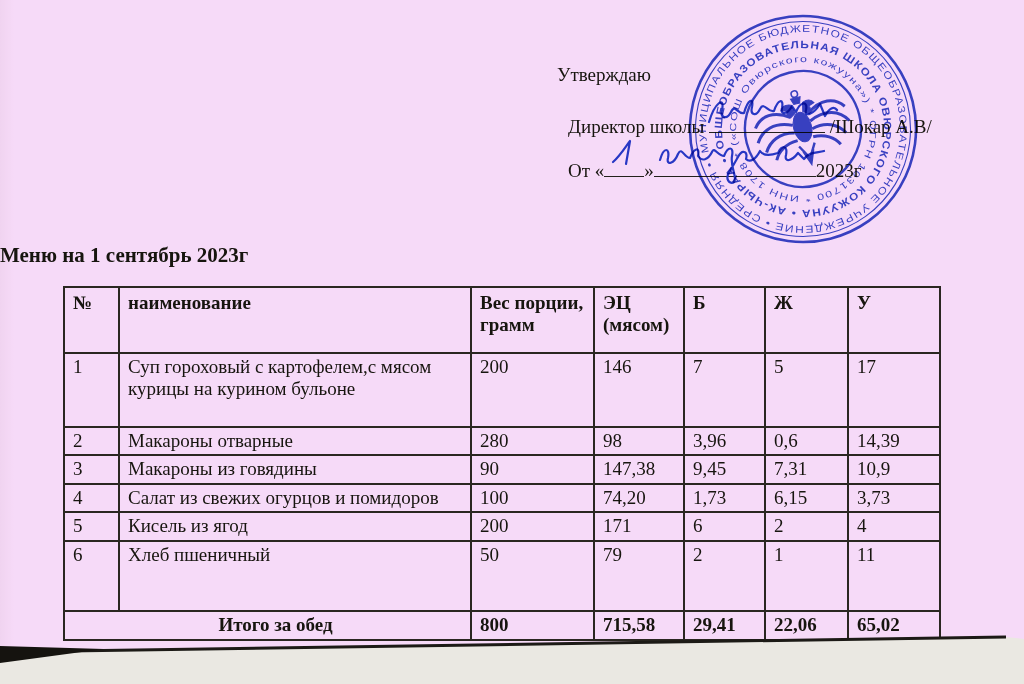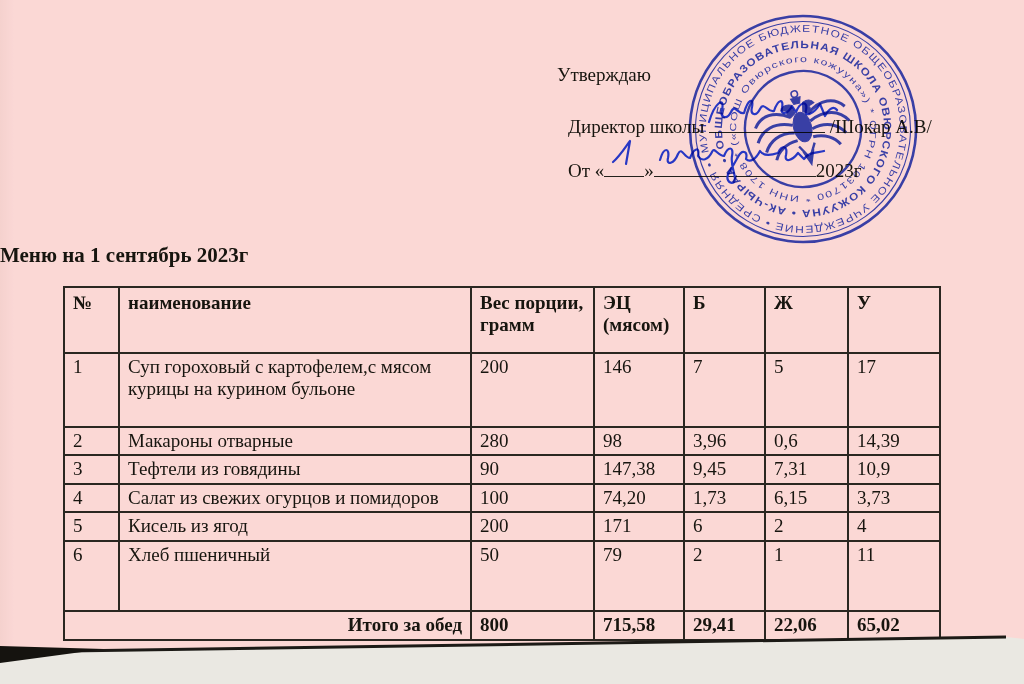--- a/index.html
+++ b/index.html
@@ -1,16 +1,16 @@
 <!DOCTYPE html>
 <html><head>
 <meta charset="utf-8">
 <style>
   html,body{margin:0;padding:0;background:#d8d6d1;}
-  .page{position:relative;width:1024px;height:684px;background:#fca5a5;overflow:hidden;
+  .page{position:relative;width:1024px;height:684px;background:#f0abfc;overflow:hidden;
         font-family:"Liberation Serif","DejaVu Serif",serif;color:#17150f;}
   .page::before{content:"";position:absolute;inset:0;
         background:linear-gradient(90deg,#f1efe9 0,#fbfaf6 14px),linear-gradient(180deg,#faf9f4 0,#fcfbf7 40%);
         opacity:.6;pointer-events:none;}
   
   .approval{position:absolute;left:0;top:0;z-index:2;}
   .appr-line{position:absolute;white-space:nowrap;font-size:19px;}
   .l1{left:557px;top:64px;}
   .l2{left:568px;top:114px;}
   .l3{left:568px;top:158px;text-align:right;}
@@ -32,21 +32,21 @@
              table-layout:fixed;z-index:2;}
   .menu th,.menu td{border:2px solid #2a2721;vertical-align:top;padding:2px 8px;
              font-size:19px;line-height:1.18;overflow:hidden;}
   .menu th{text-align:left;font-weight:bold;padding-top:4px;}
   .menu thead tr{height:66px;}
   .menu tbody tr:nth-child(1){height:74px;}
   .menu tbody tr:nth-child(2),.menu tbody tr:nth-child(3),.menu tbody tr:nth-child(4){height:23px;}
   .menu tbody tr:nth-child(5){height:29px;}
   .menu tbody tr:nth-child(6){height:70px;}
   .menu tfoot tr{height:28px;}
-  .menu .total-label{text-align:right;font-weight:bold;padding-left:24px;}
+  .menu .total-label{text-align:center;font-weight:bold;padding-left:24px;}
   .menu .total-val{font-weight:bold;}
   
   .paper-edge{position:absolute;left:0;top:624px;z-index:3;pointer-events:none;}
 </style>
 </head>
 <body>
 
 <div class="page">
 
   <div class="approval">
@@ -144,21 +144,21 @@
           <td>2</td>
           <td>Макароны отварные</td>
           <td>280</td>
           <td>98</td>
           <td>3,96</td>
           <td>0,6</td>
           <td>14,39</td>
         </tr>
         <tr>
           <td>3</td>
-          <td>Тефтели из говядины</td>
+          <td>Макароны из говядины</td>
           <td>90</td>
           <td>147,38</td>
           <td>9,45</td>
           <td>7,31</td>
           <td>10,9</td>
         </tr>
         <tr>
           <td>4</td>
           <td>Салат из свежих огурцов и помидоров</td>
           <td>100</td>

